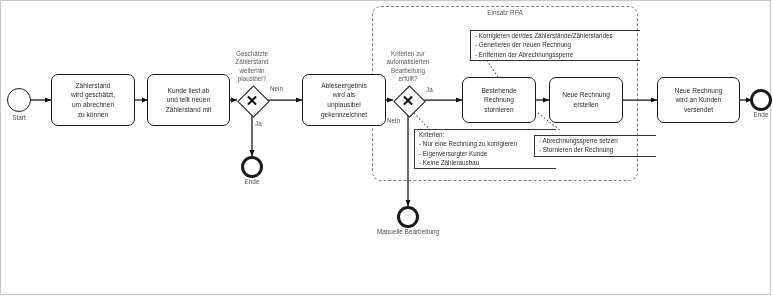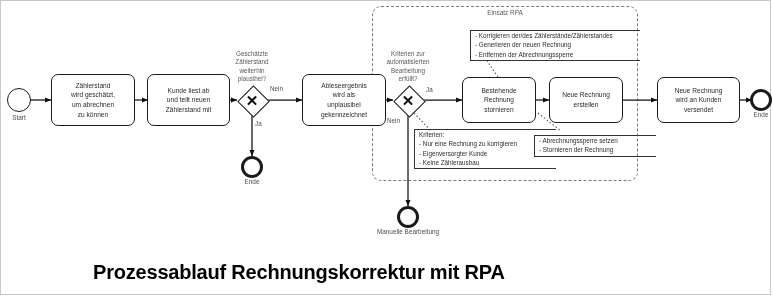--- a/index.html
+++ b/index.html
@@ -214,17 +214,14 @@
     <div class="node annot" style="left:413px;top:128px;width:142px;height:40px;">Kriterien:
 - Nur eine Rechnung zu korrigieren
 - Eigenversorgter Kunde
 - Keine Zählerausbau</div>
 
     <div class="node annot" style="left:533px;top:134px;width:122px;height:22px;">- Abrechnungssperre setzen
 - Stornieren der Rechnung</div>
 
   </div>
 
-  <div id="caption">
-    <span class="txt">Prozessablauf Rechnungskorrektur mit RPA</span>
-  </div>
 
 </div>
 
 </body></html>

